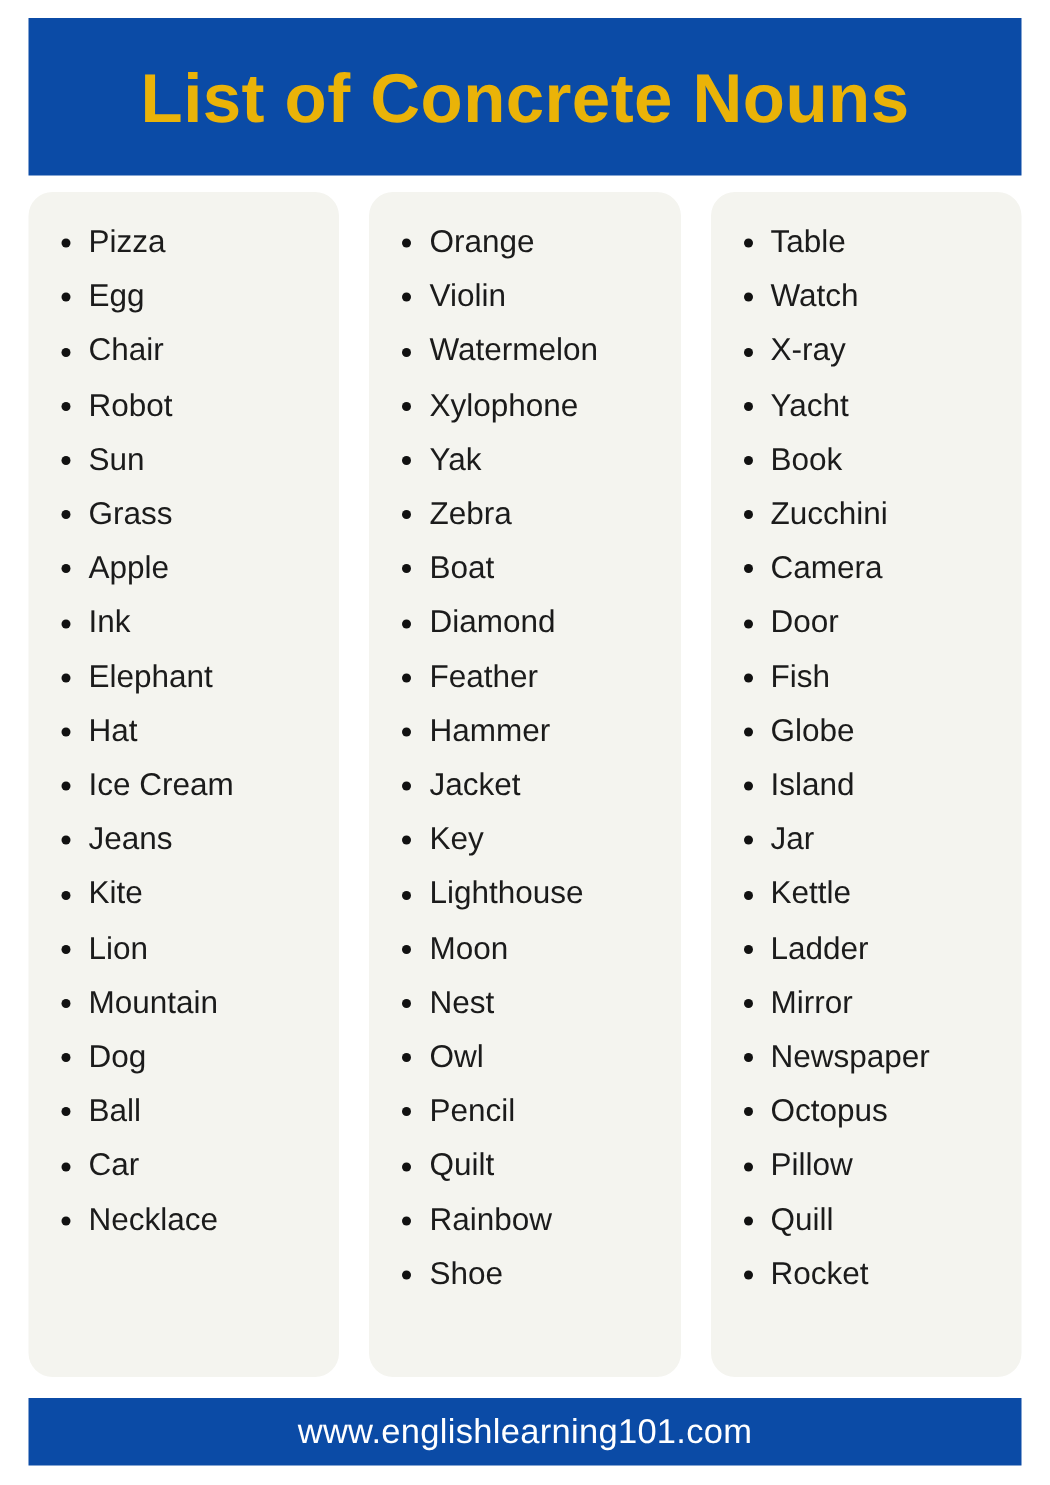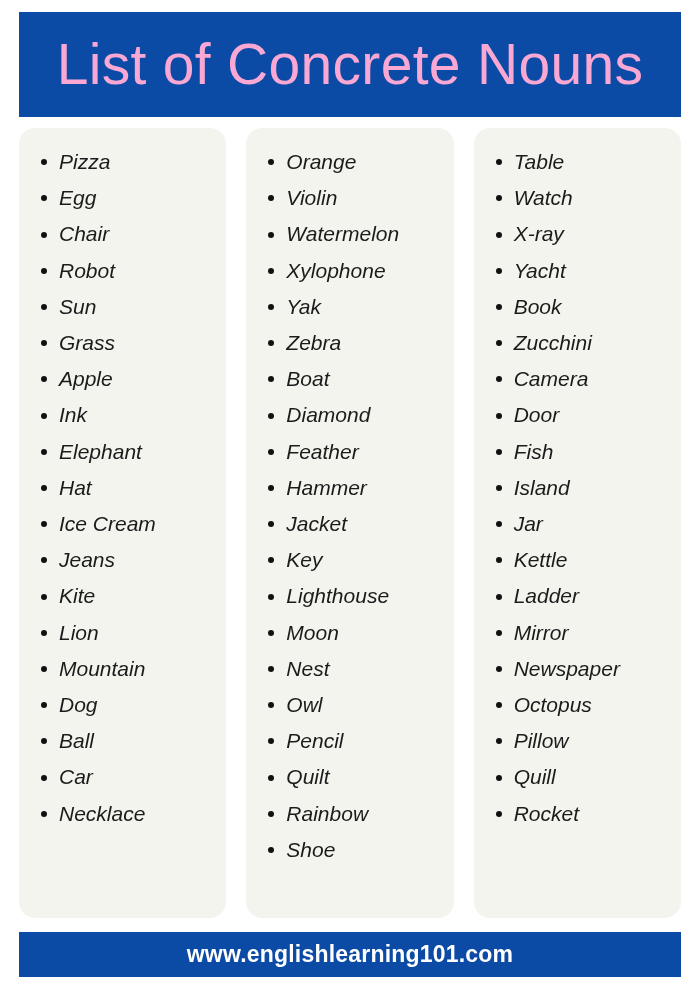--- a/index.html
+++ b/index.html
@@ -31,36 +31,35 @@
     width: 662px;
     height: 105px;
     background: #0b4ba6;
     display: flex;
     align-items: center;
     justify-content: center;
     flex: 0 0 auto;
   }
 
   .header-title {
-    color: #f9a8d4;
-    font-size: 57px;
-    font-weight: 400;
+    color: #eab308;
+    font-size: 46px;
+    font-weight: 700;
     letter-spacing: 0.3px;
     line-height: 1;
     white-space: nowrap;
   }
 
   
   .columns {
     margin-top: 11px;
     display: flex;
     gap: 20px;
     flex: 1 1 auto;
     align-items: stretch;
-    font-style: italic;
   }
 
   .noun-card {
     background: #f4f4ef;
     border-radius: 16px;
     padding: 16px 10px 14px 10px;
     flex: 1 1 0;
     min-width: 0;
     overflow: hidden;
   }
@@ -101,21 +100,21 @@
     background: #0b4ba6;
     display: flex;
     align-items: center;
     justify-content: center;
     flex: 0 0 auto;
   }
 
   .footer-url {
     color: #ffffff;
     font-size: 23px;
-    font-weight: 700;
+    font-weight: 400;
     letter-spacing: 0.2px;
     line-height: 1;
     white-space: nowrap;
   }
 </style>
 </head>
 <body>
 
 <div class="poster">
 
@@ -178,20 +177,21 @@
       <ul class="noun-list" id="list-2">
           <li class="noun-item"><span class="bullet"></span><span class="noun-label">Table</span></li>
           <li class="noun-item"><span class="bullet"></span><span class="noun-label">Watch</span></li>
           <li class="noun-item"><span class="bullet"></span><span class="noun-label">X-ray</span></li>
           <li class="noun-item"><span class="bullet"></span><span class="noun-label">Yacht</span></li>
           <li class="noun-item"><span class="bullet"></span><span class="noun-label">Book</span></li>
           <li class="noun-item"><span class="bullet"></span><span class="noun-label">Zucchini</span></li>
           <li class="noun-item"><span class="bullet"></span><span class="noun-label">Camera</span></li>
           <li class="noun-item"><span class="bullet"></span><span class="noun-label">Door</span></li>
           <li class="noun-item"><span class="bullet"></span><span class="noun-label">Fish</span></li>
+          <li class="noun-item"><span class="bullet"></span><span class="noun-label">Globe</span></li>
           <li class="noun-item"><span class="bullet"></span><span class="noun-label">Island</span></li>
           <li class="noun-item"><span class="bullet"></span><span class="noun-label">Jar</span></li>
           <li class="noun-item"><span class="bullet"></span><span class="noun-label">Kettle</span></li>
           <li class="noun-item"><span class="bullet"></span><span class="noun-label">Ladder</span></li>
           <li class="noun-item"><span class="bullet"></span><span class="noun-label">Mirror</span></li>
           <li class="noun-item"><span class="bullet"></span><span class="noun-label">Newspaper</span></li>
           <li class="noun-item"><span class="bullet"></span><span class="noun-label">Octopus</span></li>
           <li class="noun-item"><span class="bullet"></span><span class="noun-label">Pillow</span></li>
           <li class="noun-item"><span class="bullet"></span><span class="noun-label">Quill</span></li>
           <li class="noun-item"><span class="bullet"></span><span class="noun-label">Rocket</span></li>

